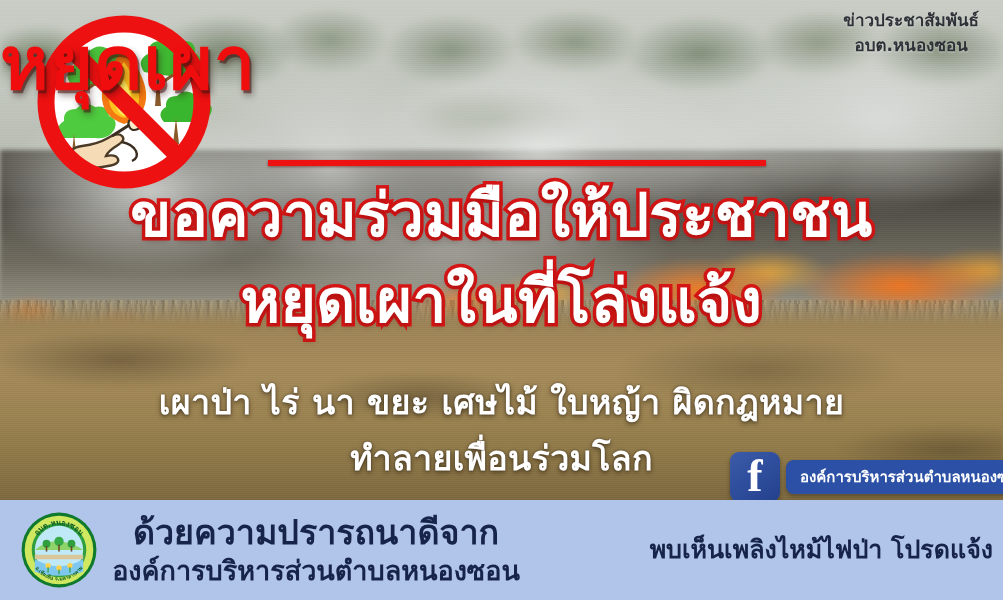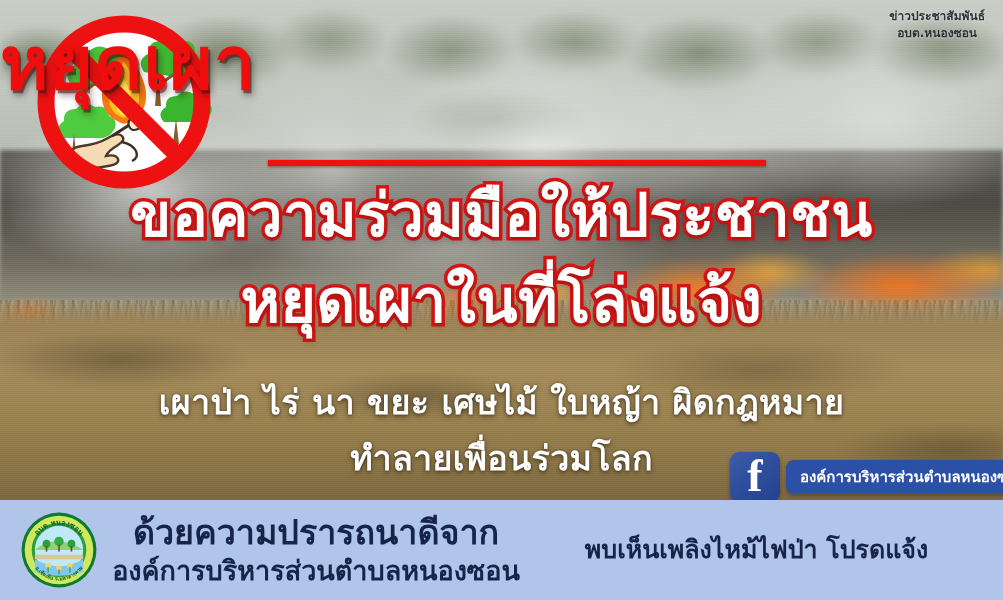--- a/index.html
+++ b/index.html
@@ -115,25 +115,25 @@
   .nosign{
     position:absolute;
     left:26px; top:14px;
     width:196px; height:176px;
   }
   .nosign svg{ width:100%; height:100%; display:block; }
 
   
   .corner-note{
     position:absolute;
-    right:18px; top:8px;
+    right:24px; top:8px;
     text-align:center;
     line-height:1.45;
     color:#2e3238;
-    font-size:12px;
+    font-size:17px;
     font-weight:700;
     text-shadow:0 1px 2px rgba(255,255,255,.45);
   }
   .corner-note .l2{ display:block; }
 
   .headline{
     position:absolute;
     left:0; top:24px;
     width:1003px;
     font-size:74px;
@@ -250,21 +250,21 @@
     color:#17244a;
     line-height:1.28;
     text-align:center;
     width:100%;
   }
   .fl1{ font-size:34px; font-weight:700; }
   .fl2{ font-size:27px; font-weight:700; }
   .footer-right{
     flex:1;
     color:#17244a;
-    text-align:center;
+    text-align:right;
     line-height:1.3;
     padding-right:10px;
   }
   .fr1{ font-size:25px; font-weight:700; }
   .fr2{ font-size:25px; font-weight:700; }
 </style>
 </head>
 <body>
 
 <div class="poster">

